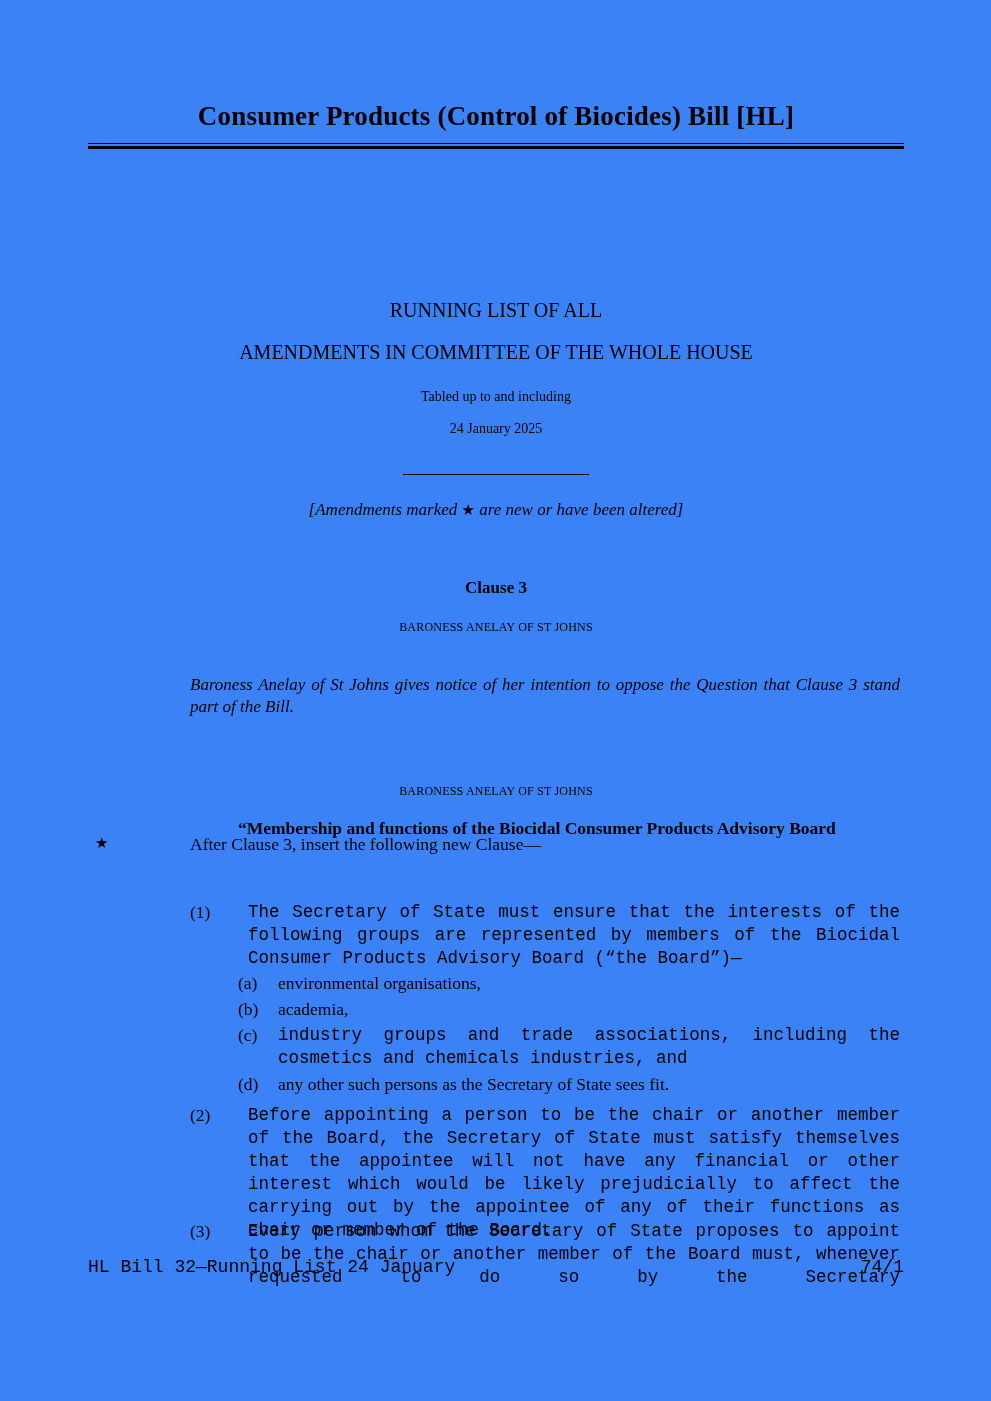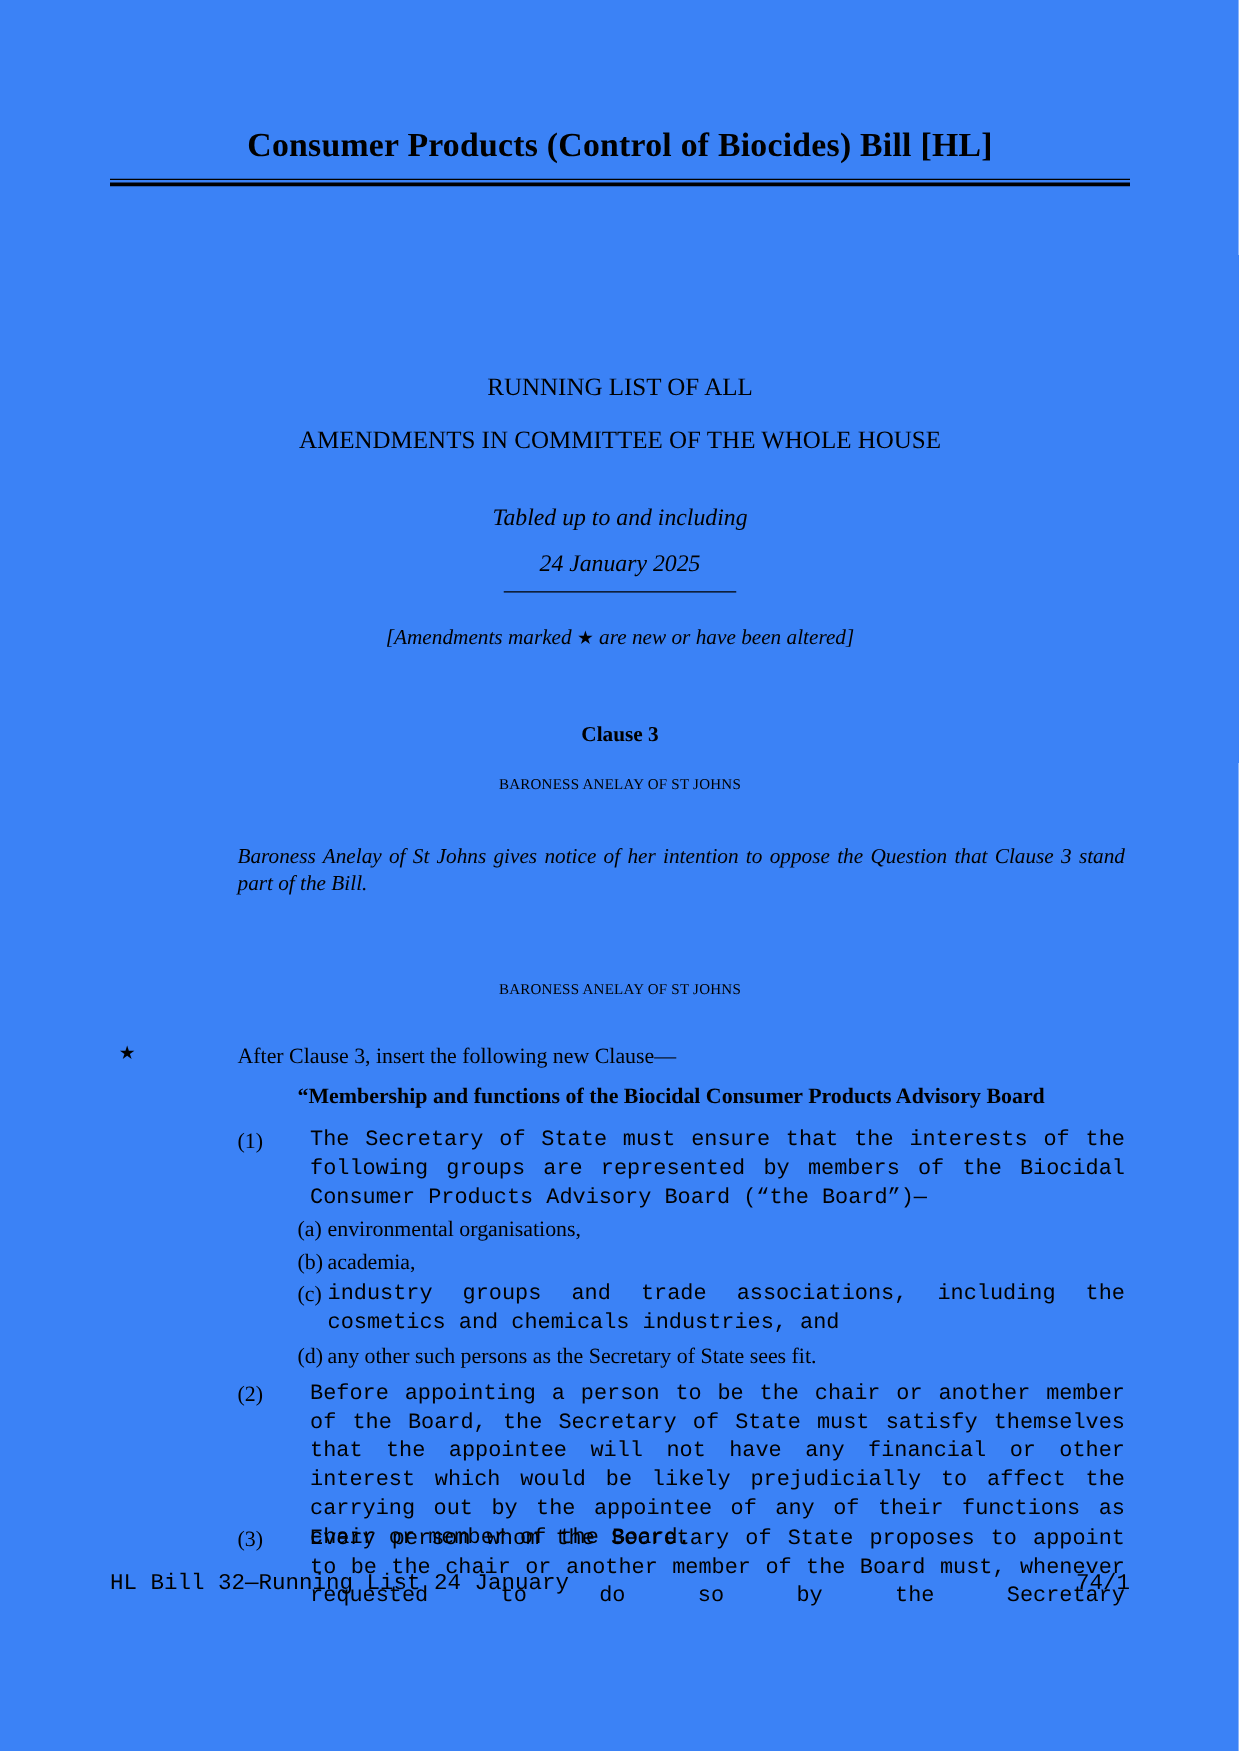--- a/index.html
+++ b/index.html
@@ -57,25 +57,24 @@
     top: 300px;
     width: 816px;
     text-align: center;
   }
   .header-line {
     font-size: 20px;
     line-height: 1.0;
     margin-bottom: 22px;
   }
   .header-line.second {
-    margin-bottom: 43px;
+    margin-bottom: 28px;
   }
   .header-italic {
-    font-size: 19px;
-    font-style: italic;
+    font-size: 14px;
     line-height: 1.0;
     margin-bottom: 18px;
   }
   .header-italic.date {
     margin-bottom: 0;
   }
 
   .divider-wrap {
     position: absolute;
     left: 88px;
@@ -184,21 +183,21 @@
     font-size: 17.5px;
     line-height: 1.315;
   }
   .letter-item .ltr {
     position: absolute;
     left: 0;
     width: 42px;
     font-size: 17.5px;
   }
   .letter-item .ltxt {
-    margin-left: 24px;
+    margin-left: 40px;
     text-align: justify;
   }
   .letter-item .ltxt.single {
     text-align: left;
   }
 
   
   .jtext {
     text-align: justify;
     text-align-last: left;
@@ -251,21 +250,21 @@
   </div>
 
   <div class="section-heading" style="top:578px;">Clause 3</div>
   <div class="member-name" style="top:620px;">BARONESS ANELAY OF ST JOHNS</div>
   <div class="notice-para" style="top:674px;">Baroness Anelay of St Johns gives notice of her intention to oppose the Question that Clause 3 stand part of the Bill.</div>
 
   <div class="member-name" style="top:784px;">BARONESS ANELAY OF ST JOHNS</div>
 
   <div class="amendment-marker" style="top:836px;">★</div>
   <div class="instruction-line" style="top:833px;">After Clause 3, insert the following new Clause—</div>
-  <div class="quoted-heading" style="top:865px;">“Membership and functions of the Biocidal Consumer Products Advisory Board</div>
+  <div class="quoted-heading" style="top:817px;">“Membership and functions of the Biocidal Consumer Products Advisory Board</div>
 
   <div class="subsection" style="top:901px;">
     <span class="num">(1)</span>
     <div class="body jtext">The Secretary of State must ensure that the interests of the following groups are represented by members of the Biocidal Consumer Products Advisory Board (“the Board”)—</div>
   </div>
 
   <div class="letter-item" style="top:972px;">
     <span class="ltr">(a)</span>
     <div class="ltxt single">environmental organisations,</div>
   </div>

